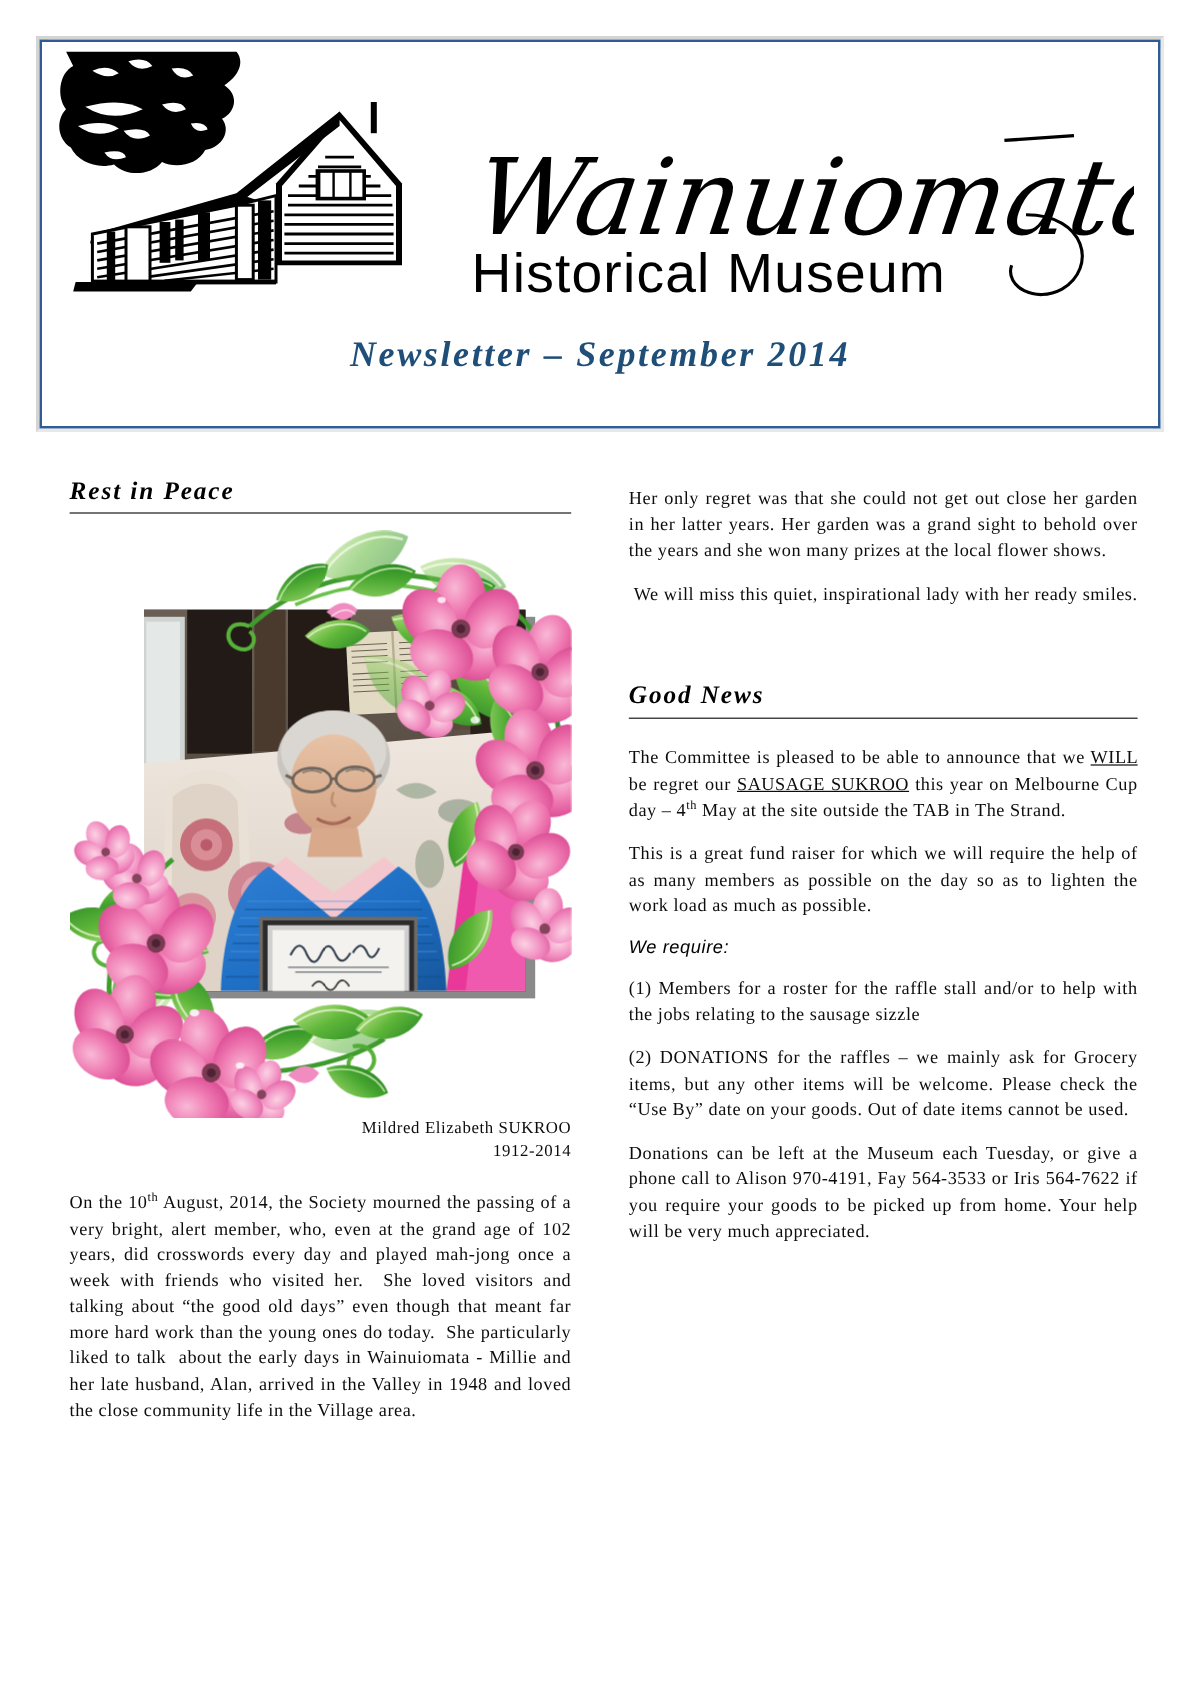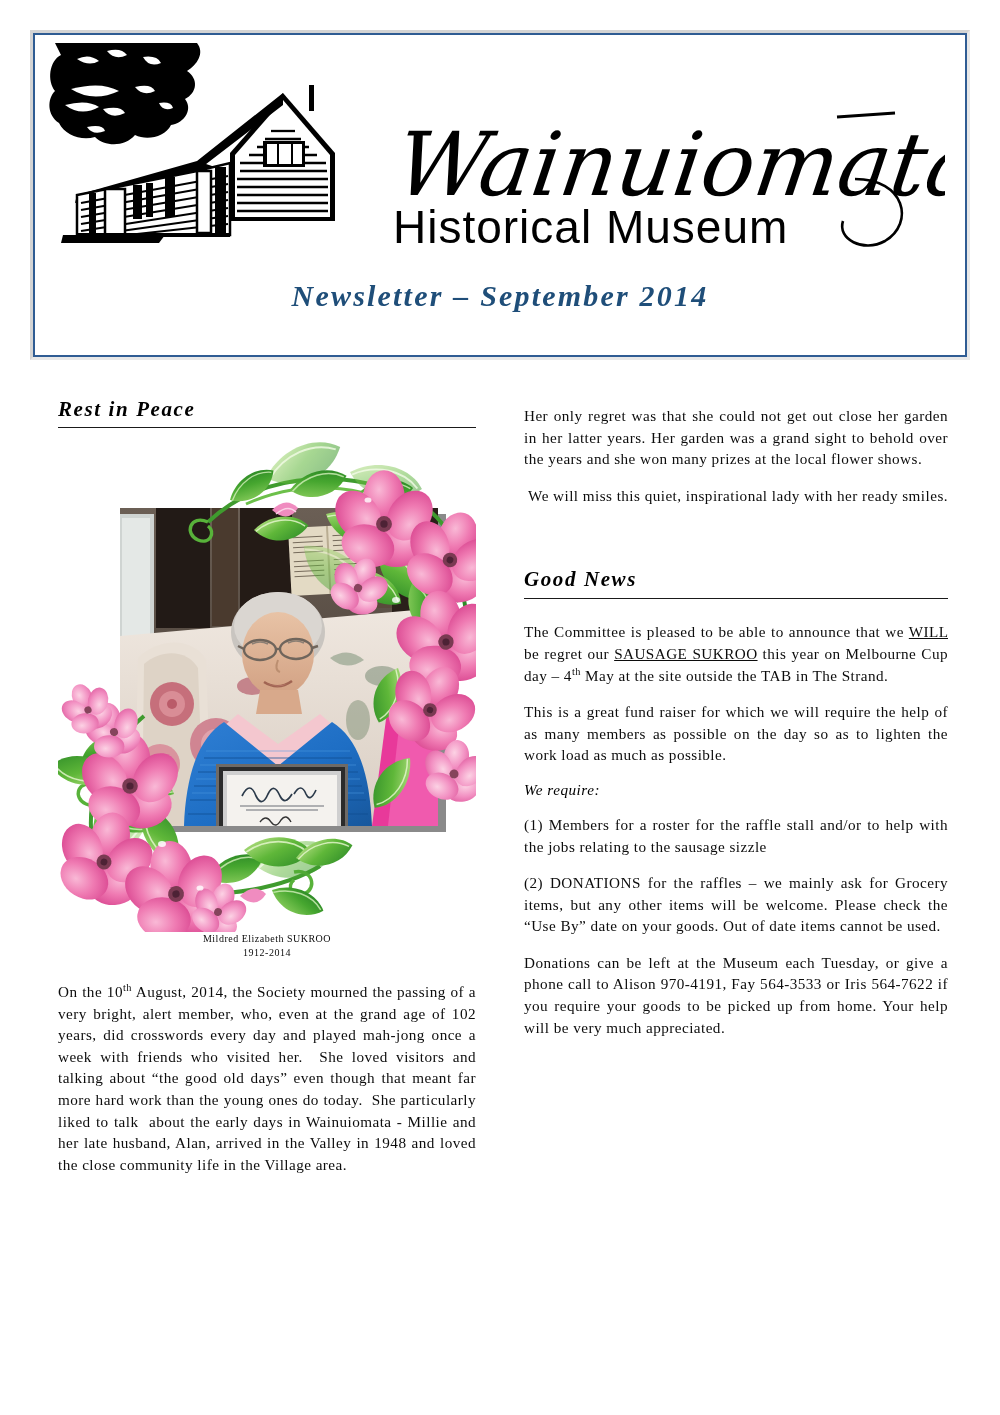--- a/index.html
+++ b/index.html
@@ -158,21 +158,21 @@
   .signoff {
     text-align: center;
     font-family: "Liberation Serif", serif;
     font-size: 15.2px;
     letter-spacing: 0.45px;
     margin: 0;
     padding-left: 30px;
   }
   .italic-line {
     font-style: italic;
-    font-family: Liberation Serif, serif;
+    font-family: Liberation Sans, sans-serif;
     font-size: 15.2px;
     letter-spacing: 0.5px;
     margin: 0 0 15px 0;
   }
   .u { text-decoration: underline; }
   sup { font-size: 0.68em; vertical-align: super; }
 
   
   .photo-wrap {
     position: relative;
@@ -191,23 +191,23 @@
   .photo-img {
     position: absolute;
     left: 62px;
     top: 66px;
     width: 318px;
     height: 318px;
     overflow: hidden;
     background: #2b2420;
   }
   .caption {
-    text-align: center;
+    text-align: right;
     font-family: "Liberation Serif", serif;
-    font-size: 10px;
+    font-size: 14px;
     line-height: 1.35;
     letter-spacing: 0.5px;
     color: #0c0c0c;
     margin: 0 0 22px 0;
   }
   .floral {
     position: absolute;
     left: 0;
     top: 0;
     width: 418px;

